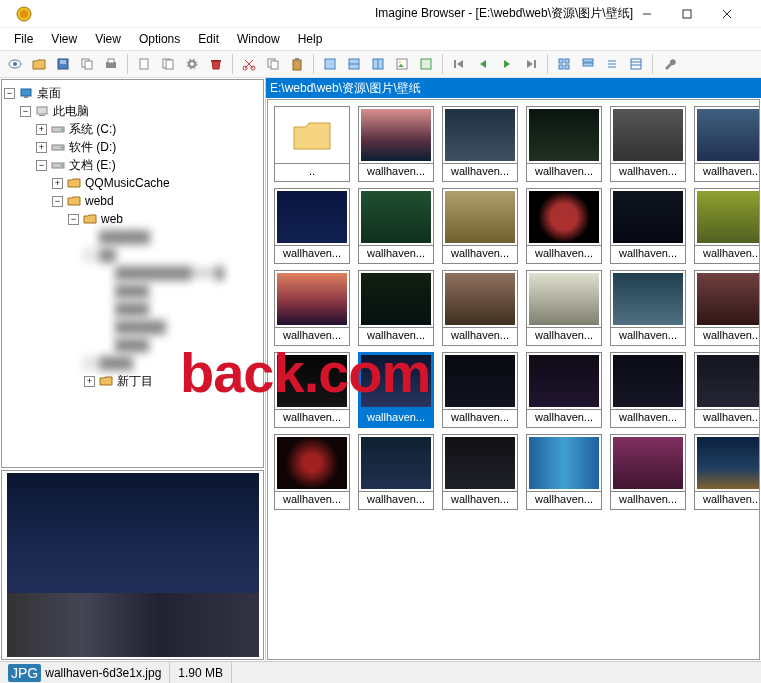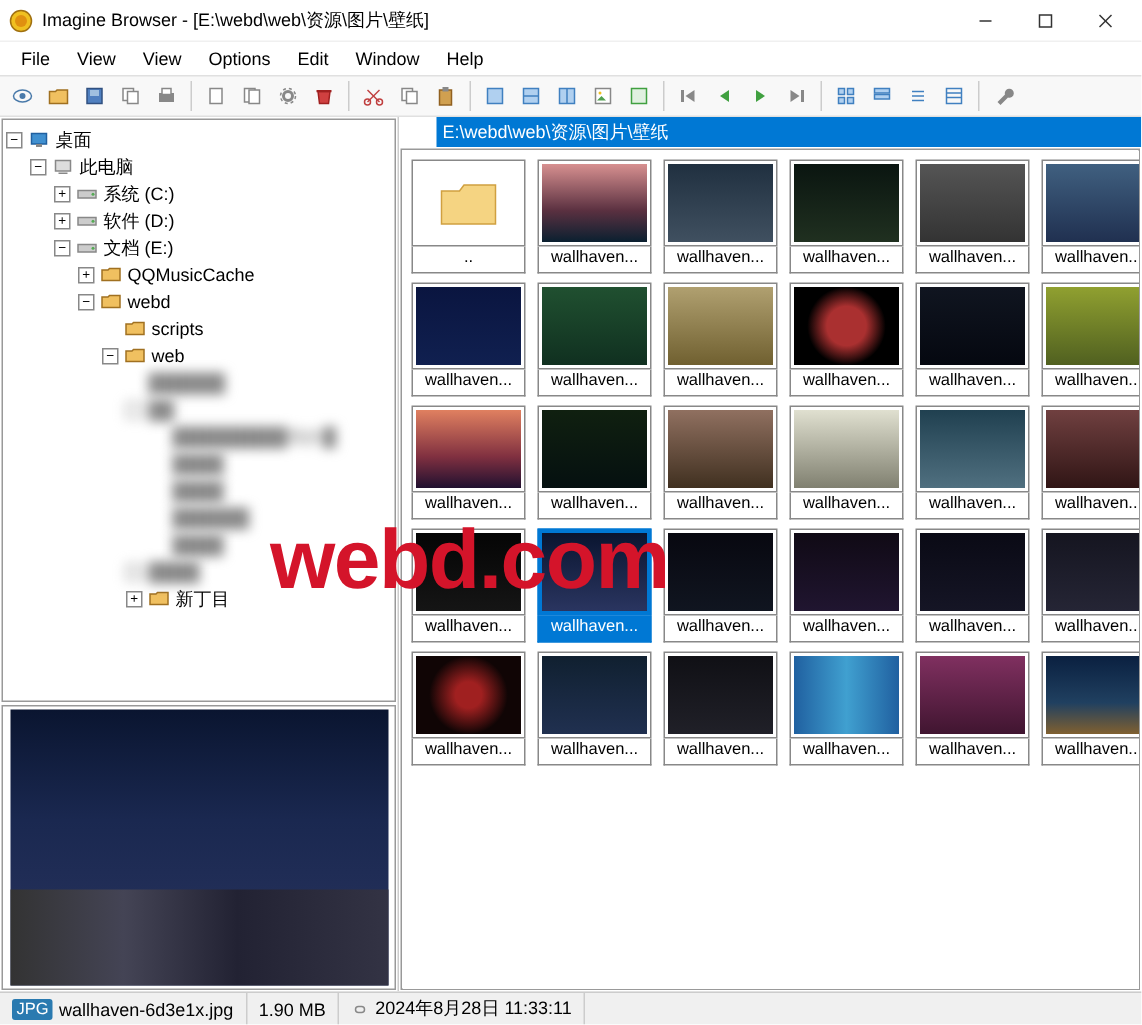--- a/index.html
+++ b/index.html
@@ -1,18 +1,18 @@
 <!DOCTYPE html>
 <html><head>
 <meta charset="utf-8">
 <style>
 * { box-sizing: border-box; margin: 0; padding: 0; font-family: "Segoe UI", Tahoma, sans-serif; font-size: 12px; }
 body { width: 761px; height: 683px; background: #fff; display: flex; flex-direction: column; overflow: hidden; }
 
-.titlebar { height: 28px; display: flex; align-items: center; padding: 0 6px; background: #fff; border-bottom: 1px solid #f0f0f0; }
+.titlebar { height: 28px; display: flex; align-items: center; padding: 0 16px; background: #fff; border-bottom: 1px solid #f0f0f0; text-align: right; }
 .titlebar .app-icon { width: 16px; height: 16px; margin-right: 6px; }
 .titlebar .title { flex: 1; font-size: 12px; }
 .titlebar .win-btns { display: flex; gap: 12px; padding-right: 4px; }
 .titlebar .win-btn { width: 28px; height: 20px; display: flex; align-items: center; justify-content: center; color: #333; }
 
 .menubar { height: 22px; display: flex; align-items: center; padding: 2px 6px; gap: 2px; }
 .menubar .menu-item { padding: 2px 8px; cursor: default; }
 
 .toolbar { height: 28px; display: flex; align-items: center; padding: 2px 4px; gap: 2px; border-top: 1px solid #e0e0e0; border-bottom: 1px solid #e0e0e0; background: #f8f8f8; }
 .tb-btn { width: 22px; height: 22px; display: flex; align-items: center; justify-content: center; border: 1px solid transparent; }
@@ -26,35 +26,35 @@
 .tree-spacer { width: 15px; display: inline-block; }
 .tree-icon { width: 14px; height: 14px; margin-right: 4px; flex-shrink: 0; }
 .tree-label { font-size: 12px; }
 .blur { filter: blur(4px); color: #888; }
 
 .preview-pane { height: 190px; border: 1px solid #999; margin: 1px; background: #fff; display: flex; align-items: center; justify-content: center; overflow: hidden; }
 .preview-img { width: 252px; height: 184px; background: linear-gradient(180deg, #0a1530 0%, #1a2850 40%, #2a3560 100%); position: relative; }
 .preview-img::after { content: ''; position: absolute; bottom: 0; left: 0; right: 0; height: 35%; background: linear-gradient(90deg, #333 0%, #445 30%, #223 60%, #334 100%); }
 
 .right-pane { flex: 1; display: flex; flex-direction: column; overflow: hidden; }
-.path-bar { height: 20px; background: #0078d4; color: #fff; display: flex; align-items: center; padding: 0 4px; font-size: 12px; margin-left: 25px; }
+.path-bar { height: 20px; background: #0078d4; color: #fff; display: flex; align-items: center; padding: 0 4px; font-size: 12px; }
 .thumb-grid { flex: 1; overflow: auto; background: #fff; padding: 6px; display: grid; grid-template-columns: repeat(6, 76px); gap: 6px 8px; align-content: start; border: 1px solid #999; margin: 1px; }
 .thumb { width: 76px; display: flex; flex-direction: column; }
 .thumb-img { width: 76px; height: 58px; border: 1px solid #888; background: #fff; display: flex; align-items: center; justify-content: center; padding: 2px; position: relative; }
 .thumb-img-inner { width: 100%; height: 100%; }
 .thumb-label { height: 18px; border: 1px solid #888; border-top: none; text-align: center; font-size: 11px; overflow: hidden; white-space: nowrap; text-overflow: ellipsis; padding: 1px 2px; background: #fff; }
 .thumb.selected .thumb-img { background: #0078d4; border-color: #0078d4; }
 .thumb.selected .thumb-label { background: #0078d4; color: #fff; border-color: #0078d4; }
 .folder-icon-lg { width: 40px; height: 32px; }
 
 .watermark { position: absolute; left: 180px; top: 340px; font-size: 56px; font-weight: 700; color: #d4142a; letter-spacing: -1px; pointer-events: none; z-index: 100; font-family: Arial, sans-serif; }
 
 .statusbar { height: 22px; display: flex; align-items: center; border-top: 1px solid #ccc; background: #f0f0f0; font-size: 11px; }
 .status-seg { padding: 0 8px; border-right: 1px solid #ccc; height: 100%; display: flex; align-items: center; gap: 4px; }
-.status-badge { background: #2a7ab0; color: #fff; font-size: 11px; padding: 1px 3px; border-radius: 2px; }
+.status-badge { background: #2a7ab0; color: #fff; font-size: 14px; padding: 1px 3px; border-radius: 2px; }
 </style>
 </head>
 <body>
 
 <div class="titlebar">
   <svg class="app-icon" viewBox="0 0 16 16">
       <circle cx="8" cy="8" r="7" fill="#f0c020" stroke="#a07010"></circle>
       <circle cx="8" cy="8" r="4" fill="#e09010"></circle>
     </svg>
   <span class="title">Imagine Browser - [E:\webd\web\资源\图片\壁纸]</span>
@@ -304,27 +304,20 @@
         <span class="tree-label">QQMusicCache</span>
       </div>
       <div class="tree-node" style="padding-left:48px">
         <span class="tree-toggle">−</span>
         <svg class="tree-icon" viewBox="0 0 14 14">
             <path d="M1 4 L5 4 L6 3 L13 3 L13 11 L1 11 Z" fill="#f0c060" stroke="#a07020"></path>
           </svg>
         <span class="tree-label">webd</span>
       </div>
       <div class="tree-node" style="padding-left:64px">
-        <span class="tree-spacer"></span>
-        <svg class="tree-icon" viewBox="0 0 14 14">
-            <path d="M1 4 L5 4 L6 3 L13 3 L13 11 L1 11 Z" fill="#f0c060" stroke="#a07020"></path>
-          </svg>
-        <span class="tree-label">scripts</span>
-      </div>
-      <div class="tree-node" style="padding-left:64px">
         <span class="tree-toggle">−</span>
         <svg class="tree-icon" viewBox="0 0 14 14">
             <path d="M1 4 L5 4 L6 3 L13 3 L13 11 L1 11 Z" fill="#f0c060" stroke="#a07020"></path>
           </svg>
         <span class="tree-label">web</span>
       </div>
       <div class="tree-node blur" style="padding-left:80px">
           <span class="tree-spacer"></span>
           <span class="tree-label">██████</span>
         </div>
@@ -551,27 +544,21 @@
         <div class="thumb">
           <div class="thumb-img">
             <div class="thumb-img-inner" style="background: linear-gradient(rgb(10, 32, 64) 0%, rgb(32, 64, 96) 60%, rgb(128, 96, 48) 100%);"></div>
           </div>
           <div class="thumb-label">wallhaven...</div>
         </div>
       </div>
   </div>
 </div>
 
-<div class="watermark">webd.com</div>
+<div class="watermark">back.com</div>
 
 <div class="statusbar">
   <div class="status-seg">
     <span class="status-badge">JPG</span>
     <span>wallhaven-6d3e1x.jpg</span>
   </div>
   <div class="status-seg">1.90 MB</div>
-  <div class="status-seg">
-    <svg width="12" height="12" viewBox="0 0 12 12">
-        <path d="M3 6 A2 2 0 0 1 5 4 L7 4 A2 2 0 0 1 7 8 L5 8 A2 2 0 0 1 3 6" fill="none" stroke="#888"></path>
-      </svg>
-    <span>2024年8月28日 11:33:11</span>
-  </div>
 </div>
 
 </body></html>

